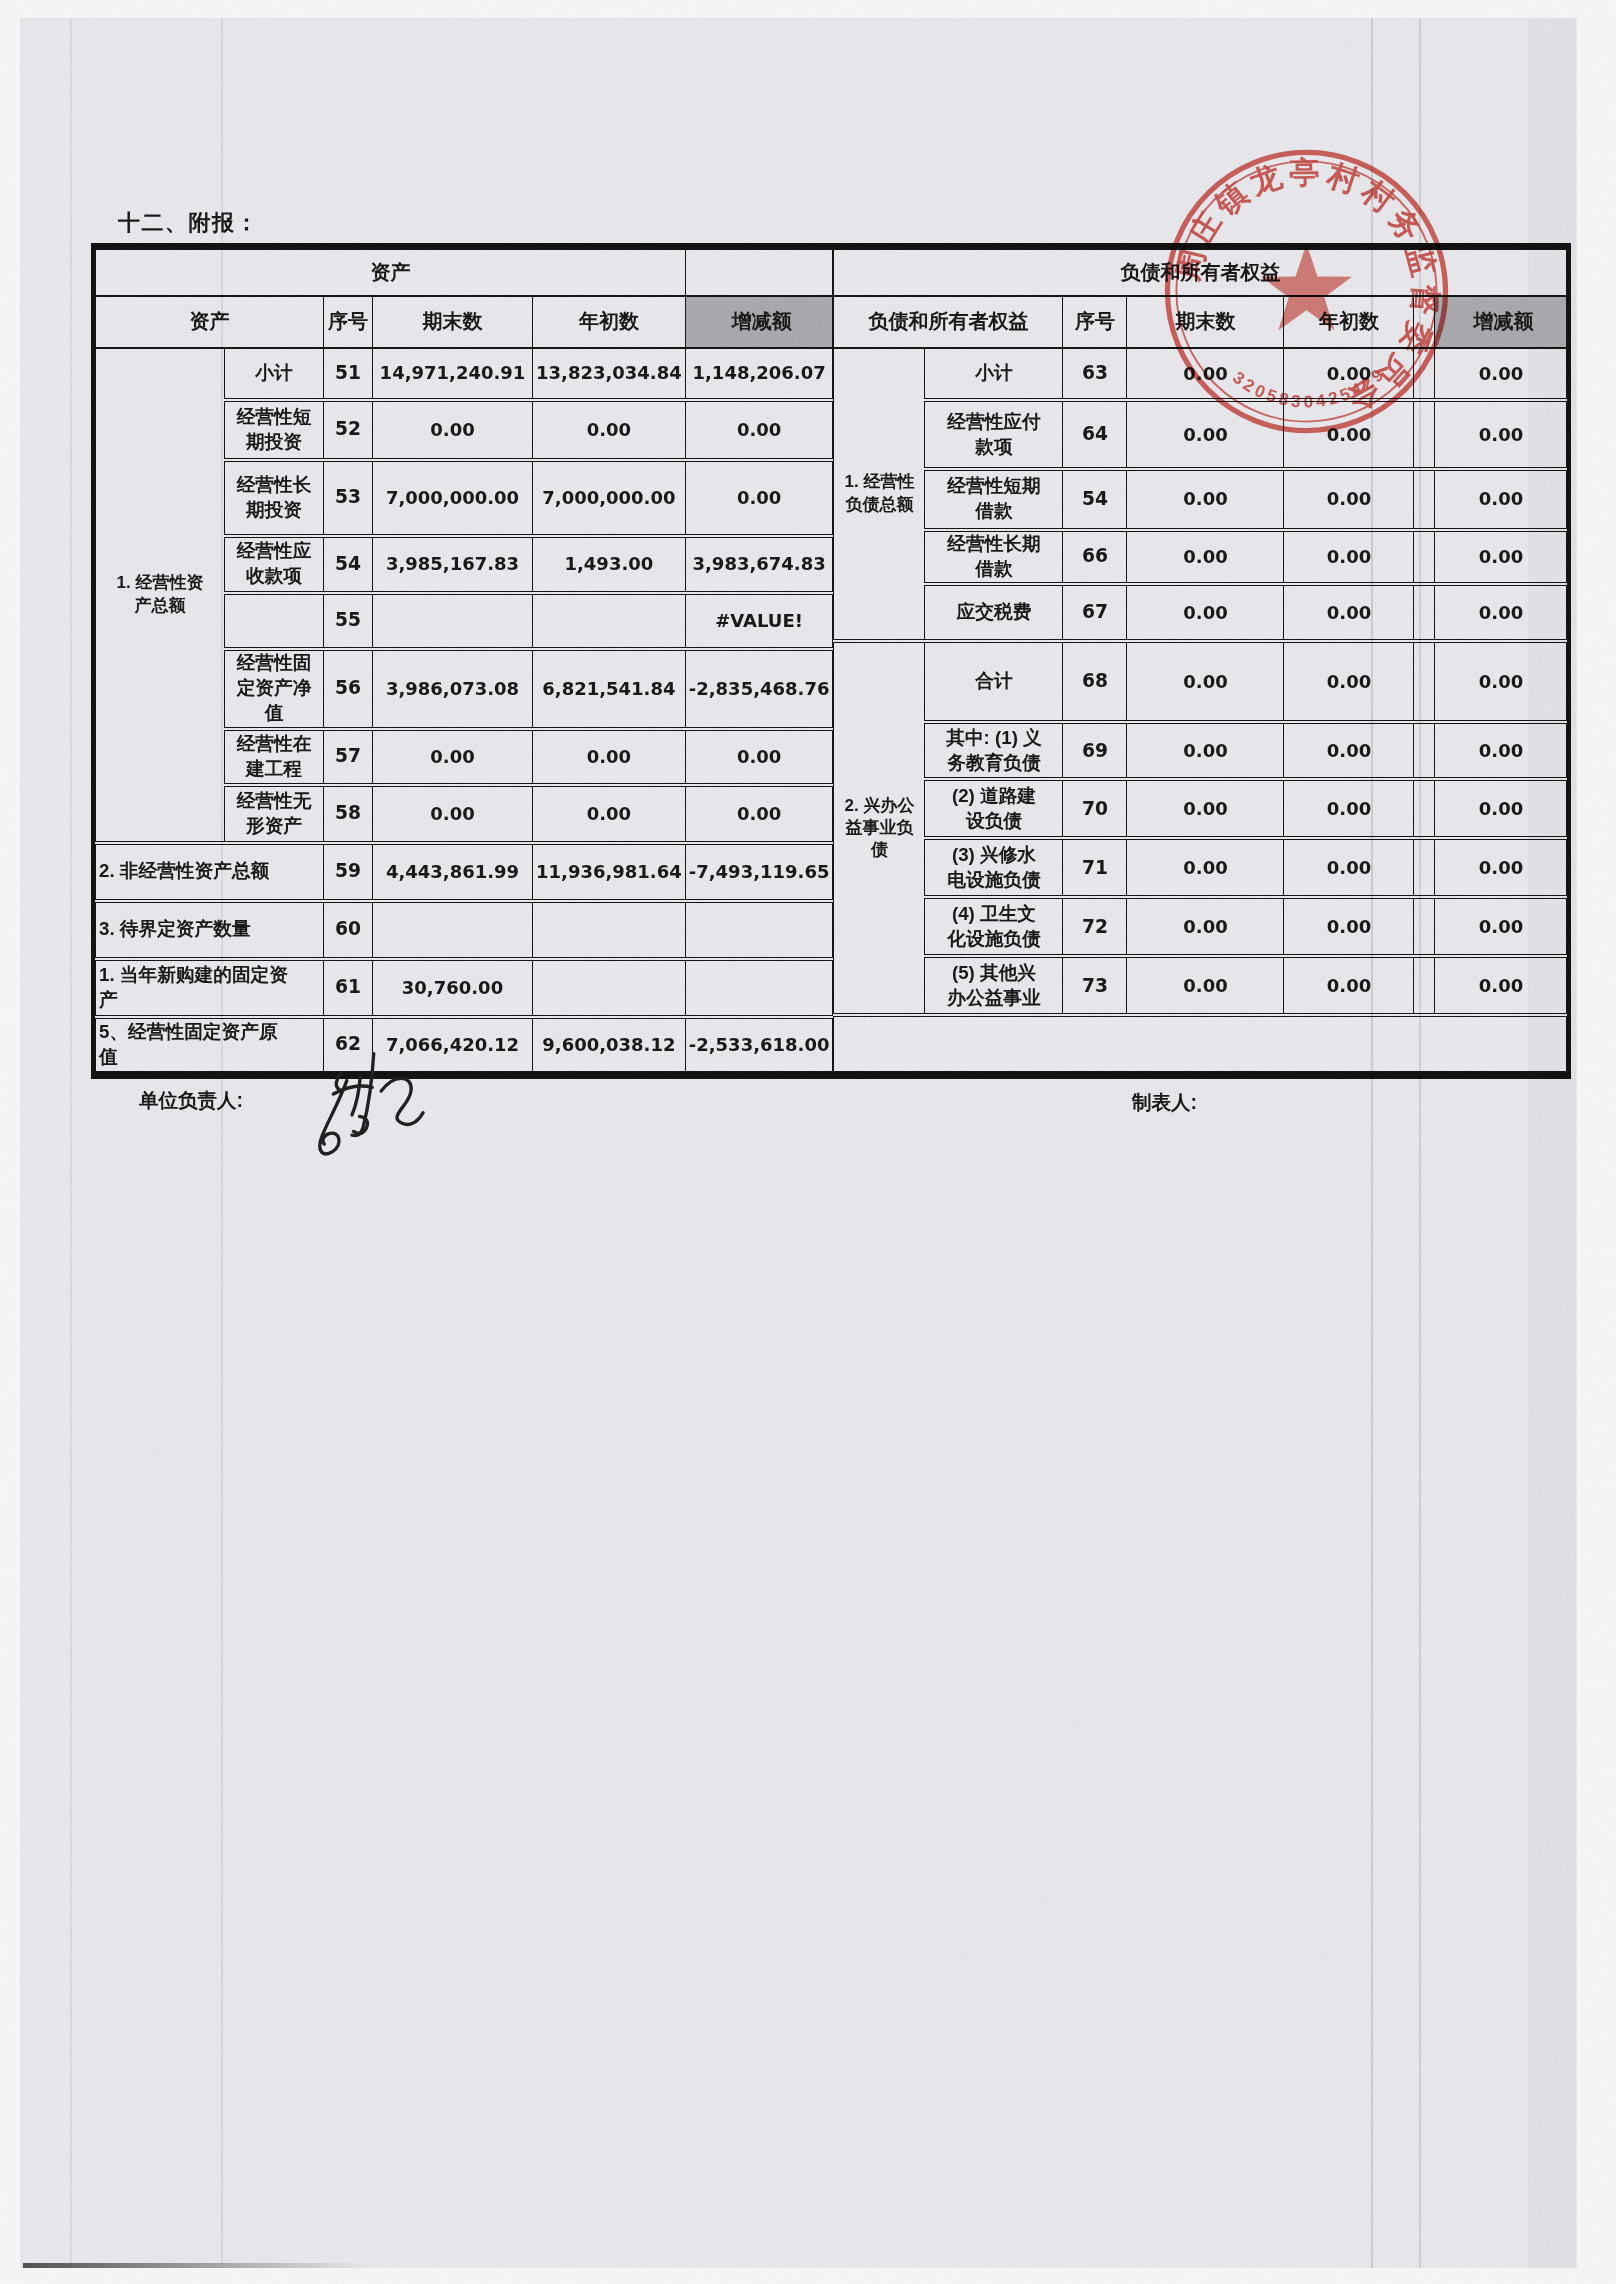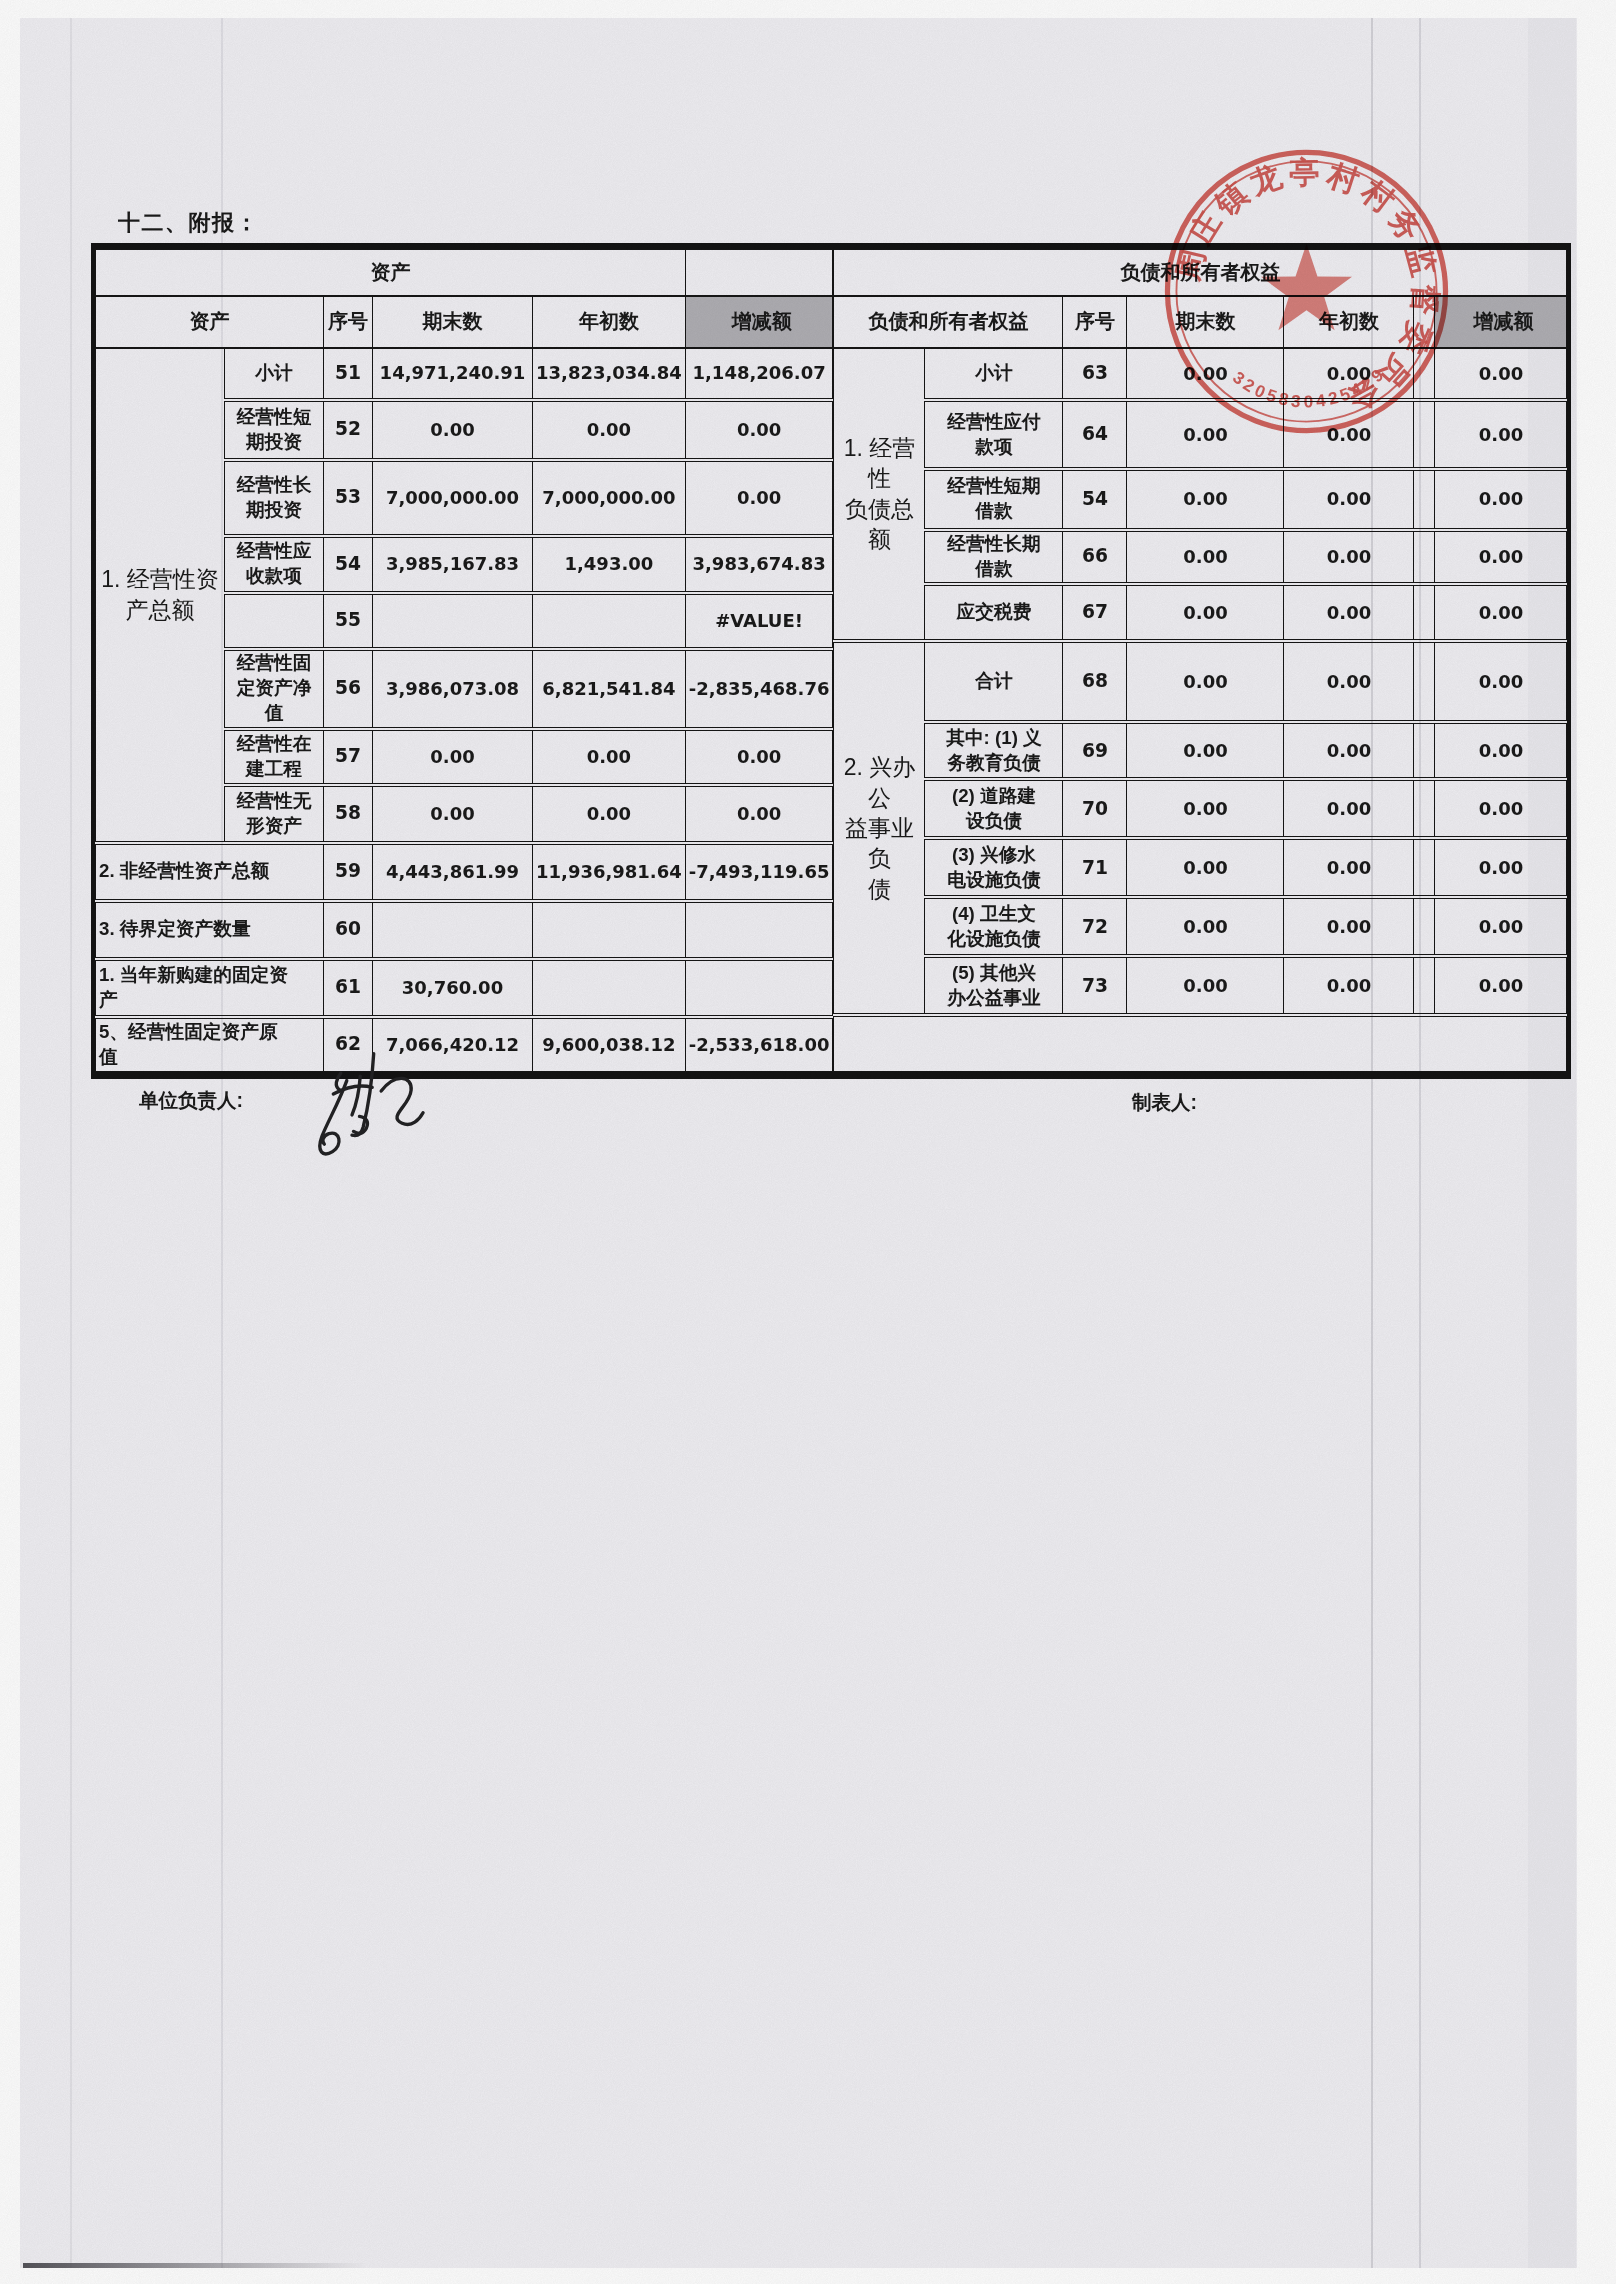--- a/index.html
+++ b/index.html
@@ -15,21 +15,21 @@
         border:4.5px solid #141414;border-top-width:6px;border-bottom-width:7.5px;background:transparent;}
   table{border-collapse:collapse;table-layout:fixed;}
   th,td{border:1.5px solid #161616;padding:0 3px;overflow:hidden;vertical-align:middle;
         text-align:center;white-space:pre-line;line-height:1.32;}
   thead th{font-size:20px;font-weight:700;border-bottom:2.2px solid #161616;}
   tbody td{border-top:4.5px double #161616;}
   tbody tr:first-child td{border-top:none;}
   .gray{background:#b0afb4;padding-left:8px;}
   .lab{font-size:18.7px;font-weight:700;}
   .full{text-align:left;}
-  .group{font-size:23px;font-weight:400;}
+  .group{font-size:17px;font-weight:700;}
   .no{font-size:18.7px;font-weight:700;font-family:"DejaVu Sans",sans-serif;}
   .num{font-size:18px;font-weight:700;font-family:"DejaVu Sans",sans-serif;letter-spacing:0;}
   .nrw{padding:0;}
   .filler{border-top:4.5px double #161616;}
   .footer-label{position:absolute;font-size:19.5px;font-weight:700;}
   .stamp{position:absolute;left:1157px;top:142px;width:299px;height:299px;
         mix-blend-mode:multiply;opacity:.85;pointer-events:none;}
   .sig{position:absolute;left:269px;top:1046px;width:172px;height:120px;pointer-events:none;}
   .noise{position:absolute;left:0;top:0;pointer-events:none;}
 </style>

